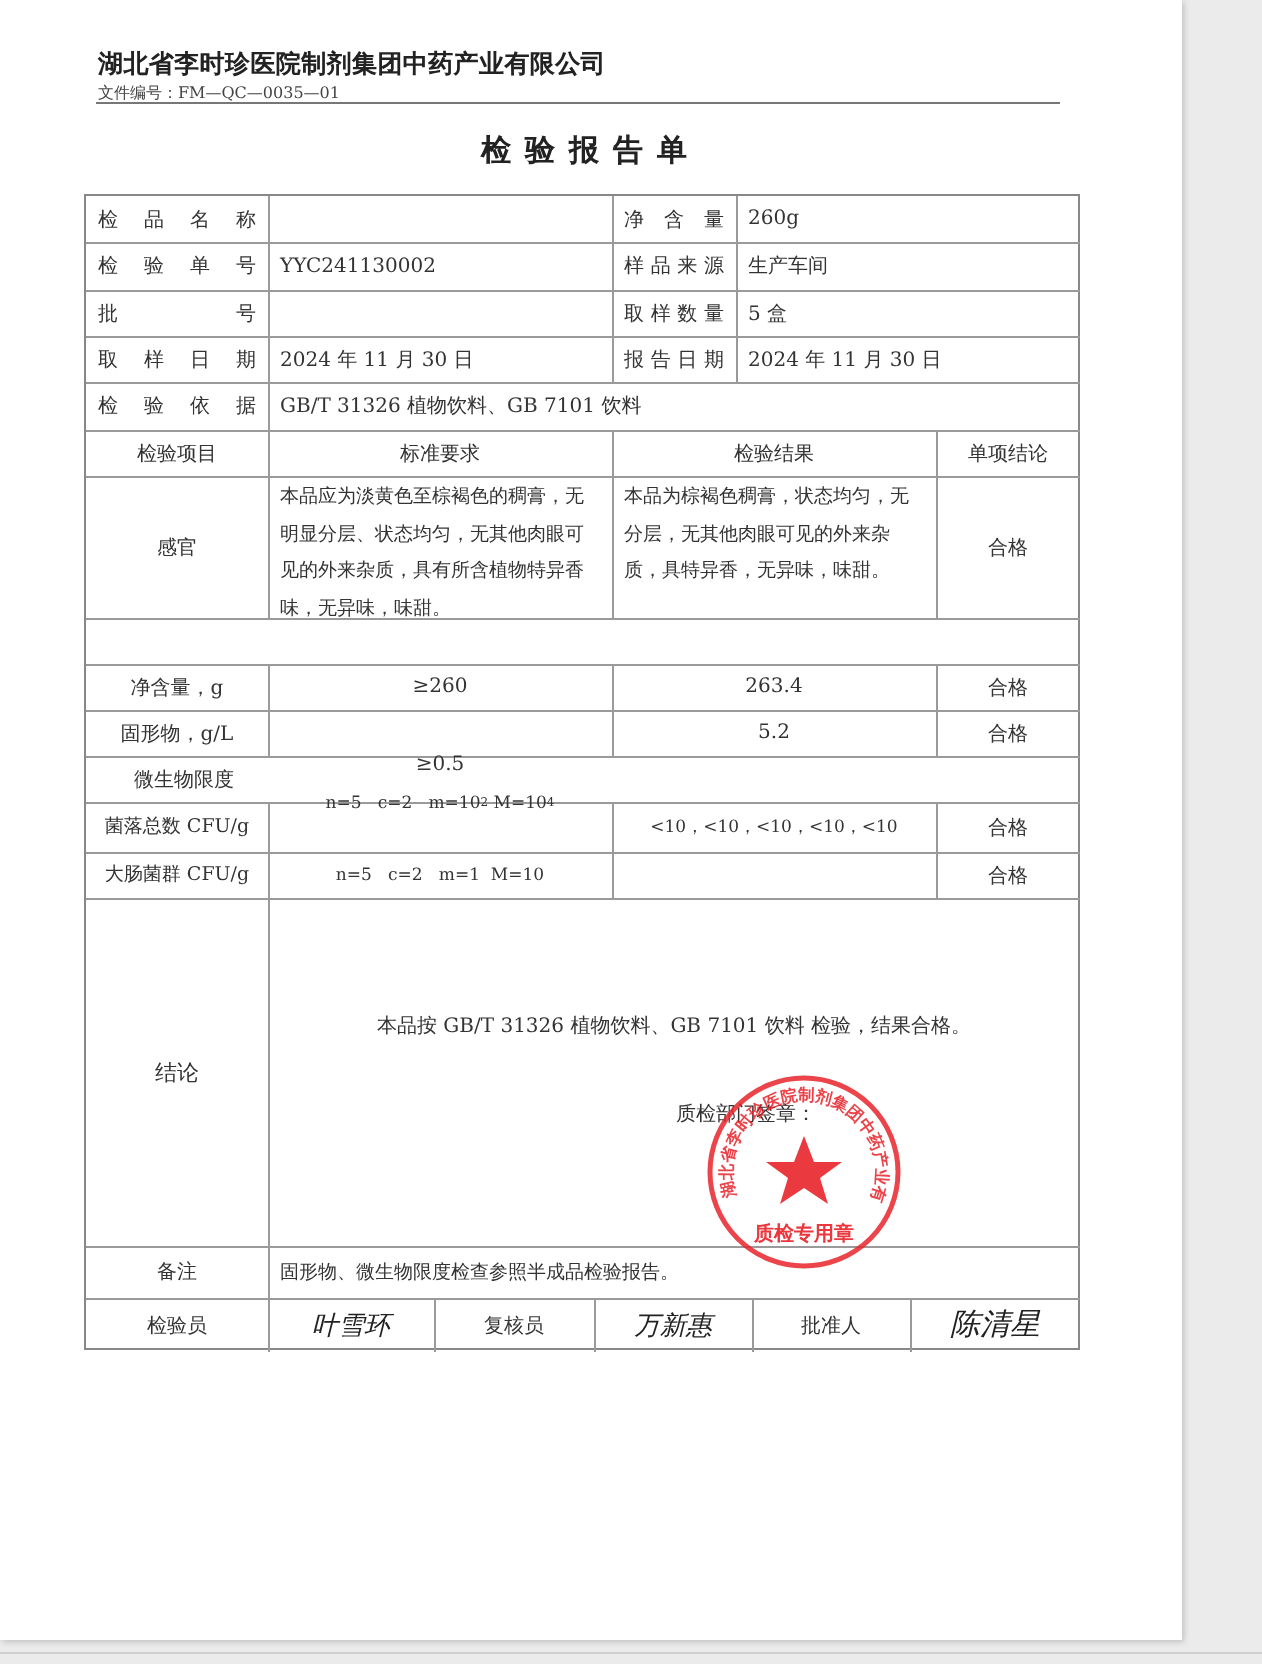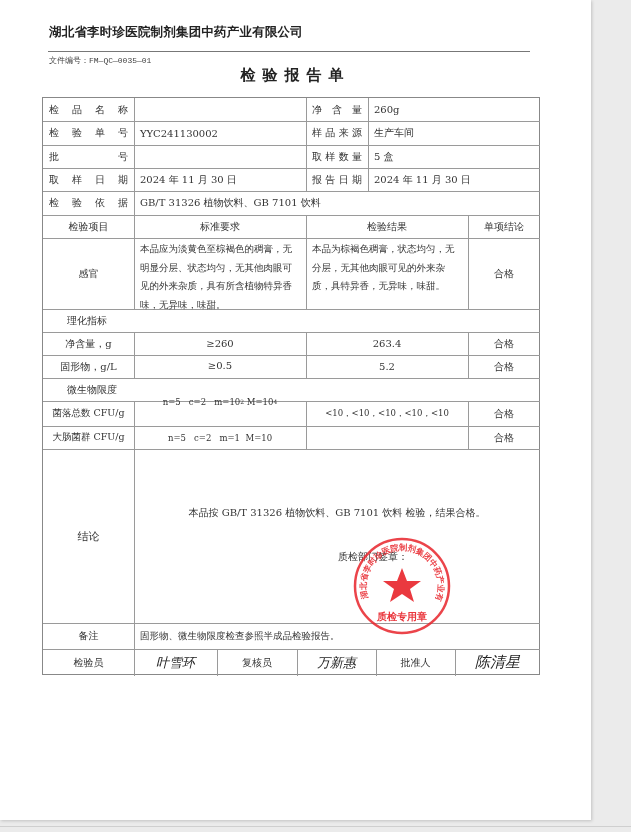--- a/index.html
+++ b/index.html
@@ -3,21 +3,21 @@
 <meta charset="utf-8">
 <style>
   html, body { margin:0; padding:0; }
   body { width:631px; height:832px; background:#ebebeb; position:relative; overflow:hidden;
          font-family: "DejaVu Serif", "Liberation Serif", serif; color:#333; }
   .page { position:absolute; left:0; top:0; width:591px; height:820px; background:#fff;
           box-shadow: 1px 1px 3px rgba(0,0,0,0.18); }
   .bottom-rule { position:absolute; left:0; top:826px; width:631px; height:1px; background:#cfcfcf; }
   .company { position:absolute; left:49px; top:24px; font-size:12.5px; font-weight:bold; color:#222;
              font-family:"DejaVu Sans","Liberation Sans",sans-serif; letter-spacing:0.2px; }
-  .docno { position:absolute; left:49px; top:55px; font-size:8px; color:#444;font-family:Liberation Mono, monospace; }
+  .docno { position:absolute; left:49px; top:41px; font-size:8px; color:#444; }
   .header-rule { position:absolute; left:48px; top:51px; width:482px; height:1px; background:#777; }
   .title { position:absolute; left:0; width:591px; top:66px; text-align:center; font-size:15px;
            font-weight:bold; letter-spacing:7px; color:#222; font-family:"DejaVu Sans","Liberation Sans",sans-serif; }
   .tbl { position:absolute; left:42px; top:97px; width:498px; height:578px; border:1px solid #888; box-sizing:border-box; }
   .hl { position:absolute; height:1px; background:#9a9a9a; }
   .vl { position:absolute; width:1px; background:#9a9a9a; }
   .cell { position:absolute; display:flex; align-items:center; font-size:10px; color:#333; box-sizing:border-box; }
   .c { justify-content:center; text-align:center; }
   .l { padding-left:6px; }
   .spread { justify-content:space-between; padding:0 6px; }
@@ -139,27 +139,26 @@
     <div class="cell c" style="left:0;top:117px;width:91px;height:23px">检验项目</div>
     <div class="cell c" style="left:91px;top:117px;width:172px;height:23px">标准要求</div>
     <div class="cell c" style="left:263px;top:117px;width:162px;height:23px">检验结果</div>
     <div class="cell c" style="left:425px;top:117px;width:72px;height:23px">单项结论</div>
 
     <div class="cell c bold" style="left:0;top:140px;width:91px;height:71px">感官</div>
     <div class="cell para" style="left:91px;top:140px;width:172px;height:71px">本品应为淡黄色至棕褐色的稠膏，无明显分层、状态均匀，无其他肉眼可见的外来杂质，具有所含植物特异香味，无异味，味甜。</div>
     <div class="cell para" style="left:263px;top:140px;width:162px;height:71px">本品为棕褐色稠膏，状态均匀，无分层，无其他肉眼可见的外来杂质，具特异香，无异味，味甜。</div>
     <div class="cell c" style="left:425px;top:140px;width:72px;height:71px">合格</div>
 
-    <div class="cell bold" style="left:24px;top:211px;width:200px;height:23px">理化指标</div>
     <div class="cell c" style="left:0;top:234px;width:91px;height:23px">净含量，g</div>
     <div class="cell c" style="left:91px;top:234px;width:172px;height:23px">≥260</div>
     <div class="cell c" style="left:263px;top:234px;width:162px;height:23px">263.4</div>
     <div class="cell c" style="left:425px;top:234px;width:72px;height:23px">合格</div>
     <div class="cell c" style="left:0;top:257px;width:91px;height:23px">固形物，g/L</div>
-    <div class="cell c" style="left:91px;top:256px;width:172px;height:23px">≥0.5</div>
+    <div class="cell c" style="left:91px;top:273px;width:172px;height:23px">≥0.5</div>
     <div class="cell c" style="left:263px;top:257px;width:162px;height:23px">5.2</div>
     <div class="cell c" style="left:425px;top:257px;width:72px;height:23px">合格</div>
 
     <div class="cell bold" style="left:24px;top:280px;width:200px;height:23px">微生物限度</div>
     <div class="cell c" style="left:0;top:303px;width:91px;height:25px;font-size:9.5px">菌落总数 CFU/g</div>
     <div class="cell c" style="left:91px;top:291px;width:172px;height:25px;font-size:8.5px;white-space:pre"><span>n=5   c=2   m=10</span><span class="sup">2</span><span> M=10</span><span class="sup">4</span></div>
     <div class="cell c" style="left:263px;top:303px;width:162px;height:25px;font-size:8.5px">&lt;10，&lt;10，&lt;10，&lt;10，&lt;10</div>
     <div class="cell c" style="left:425px;top:303px;width:72px;height:25px">合格</div>
     <div class="cell c" style="left:0;top:328px;width:91px;height:23px;font-size:9.5px">大肠菌群 CFU/g</div>
     <div class="cell c" style="left:91px;top:328px;width:172px;height:23px;font-size:8.5px;white-space:pre">n=5   c=2   m=1  M=10</div>

